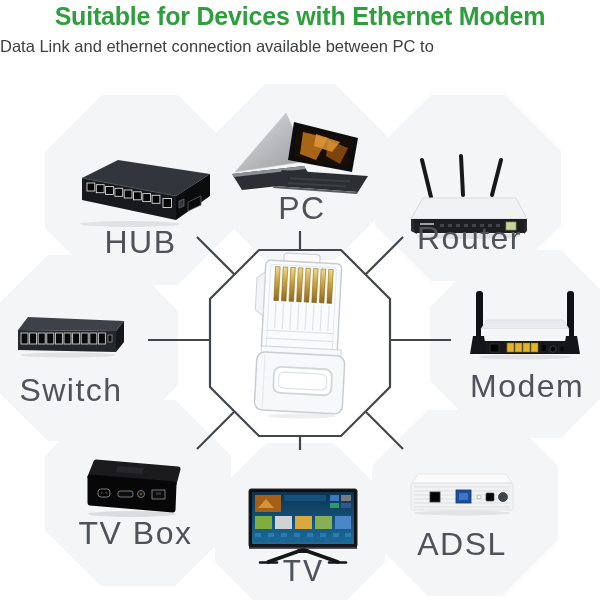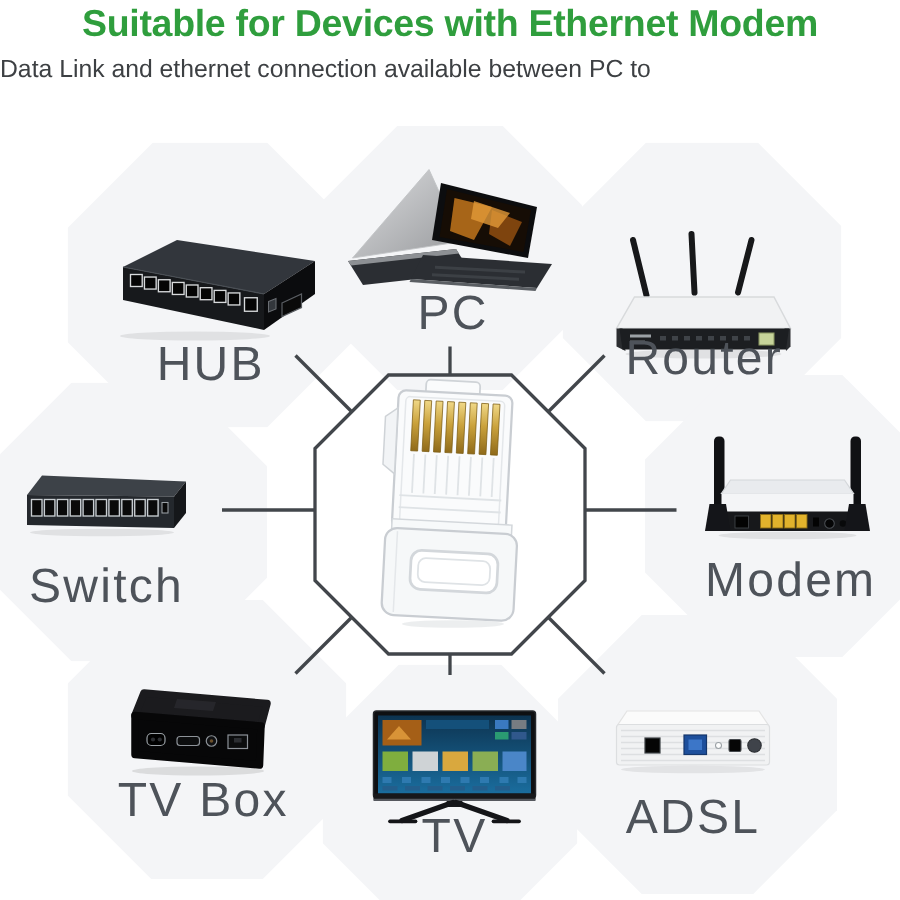--- a/index.html
+++ b/index.html
@@ -36,21 +36,21 @@
   .d-pc{left:228px;top:108px;width:148px;height:120px;}
   .d-pc .dev-label{top:82px;}
   .d-router{left:402px;top:128px;width:135px;height:130px;}
   .d-router .dev-label{top:92px;}
   .d-switch{left:12px;top:312px;width:118px;height:100px;}
   .d-switch .dev-label{top:60px;}
   .d-modem{left:470px;top:288px;width:110px;height:115px;}
   .d-modem .dev-label{top:80px;}
   .d-tvbox{left:78px;top:448px;width:115px;height:105px;}
   .d-tvbox .dev-label{top:67px;}
-  .d-tv{left:246px;top:451px;width:114px;height:120px;}
+  .d-tv{left:246px;top:466px;width:114px;height:120px;font-family:Liberation Mono, monospace;}
   .d-tv .dev-label{top:88px;}
   .d-adsl{left:402px;top:466px;width:120px;height:100px;}
   .d-adsl .dev-label{top:60px;}
   .d-center{left:250px;top:252px;width:104px;height:168px;}
 </style>
 </head>
 <body>
 
 <div class="canvas">
 

